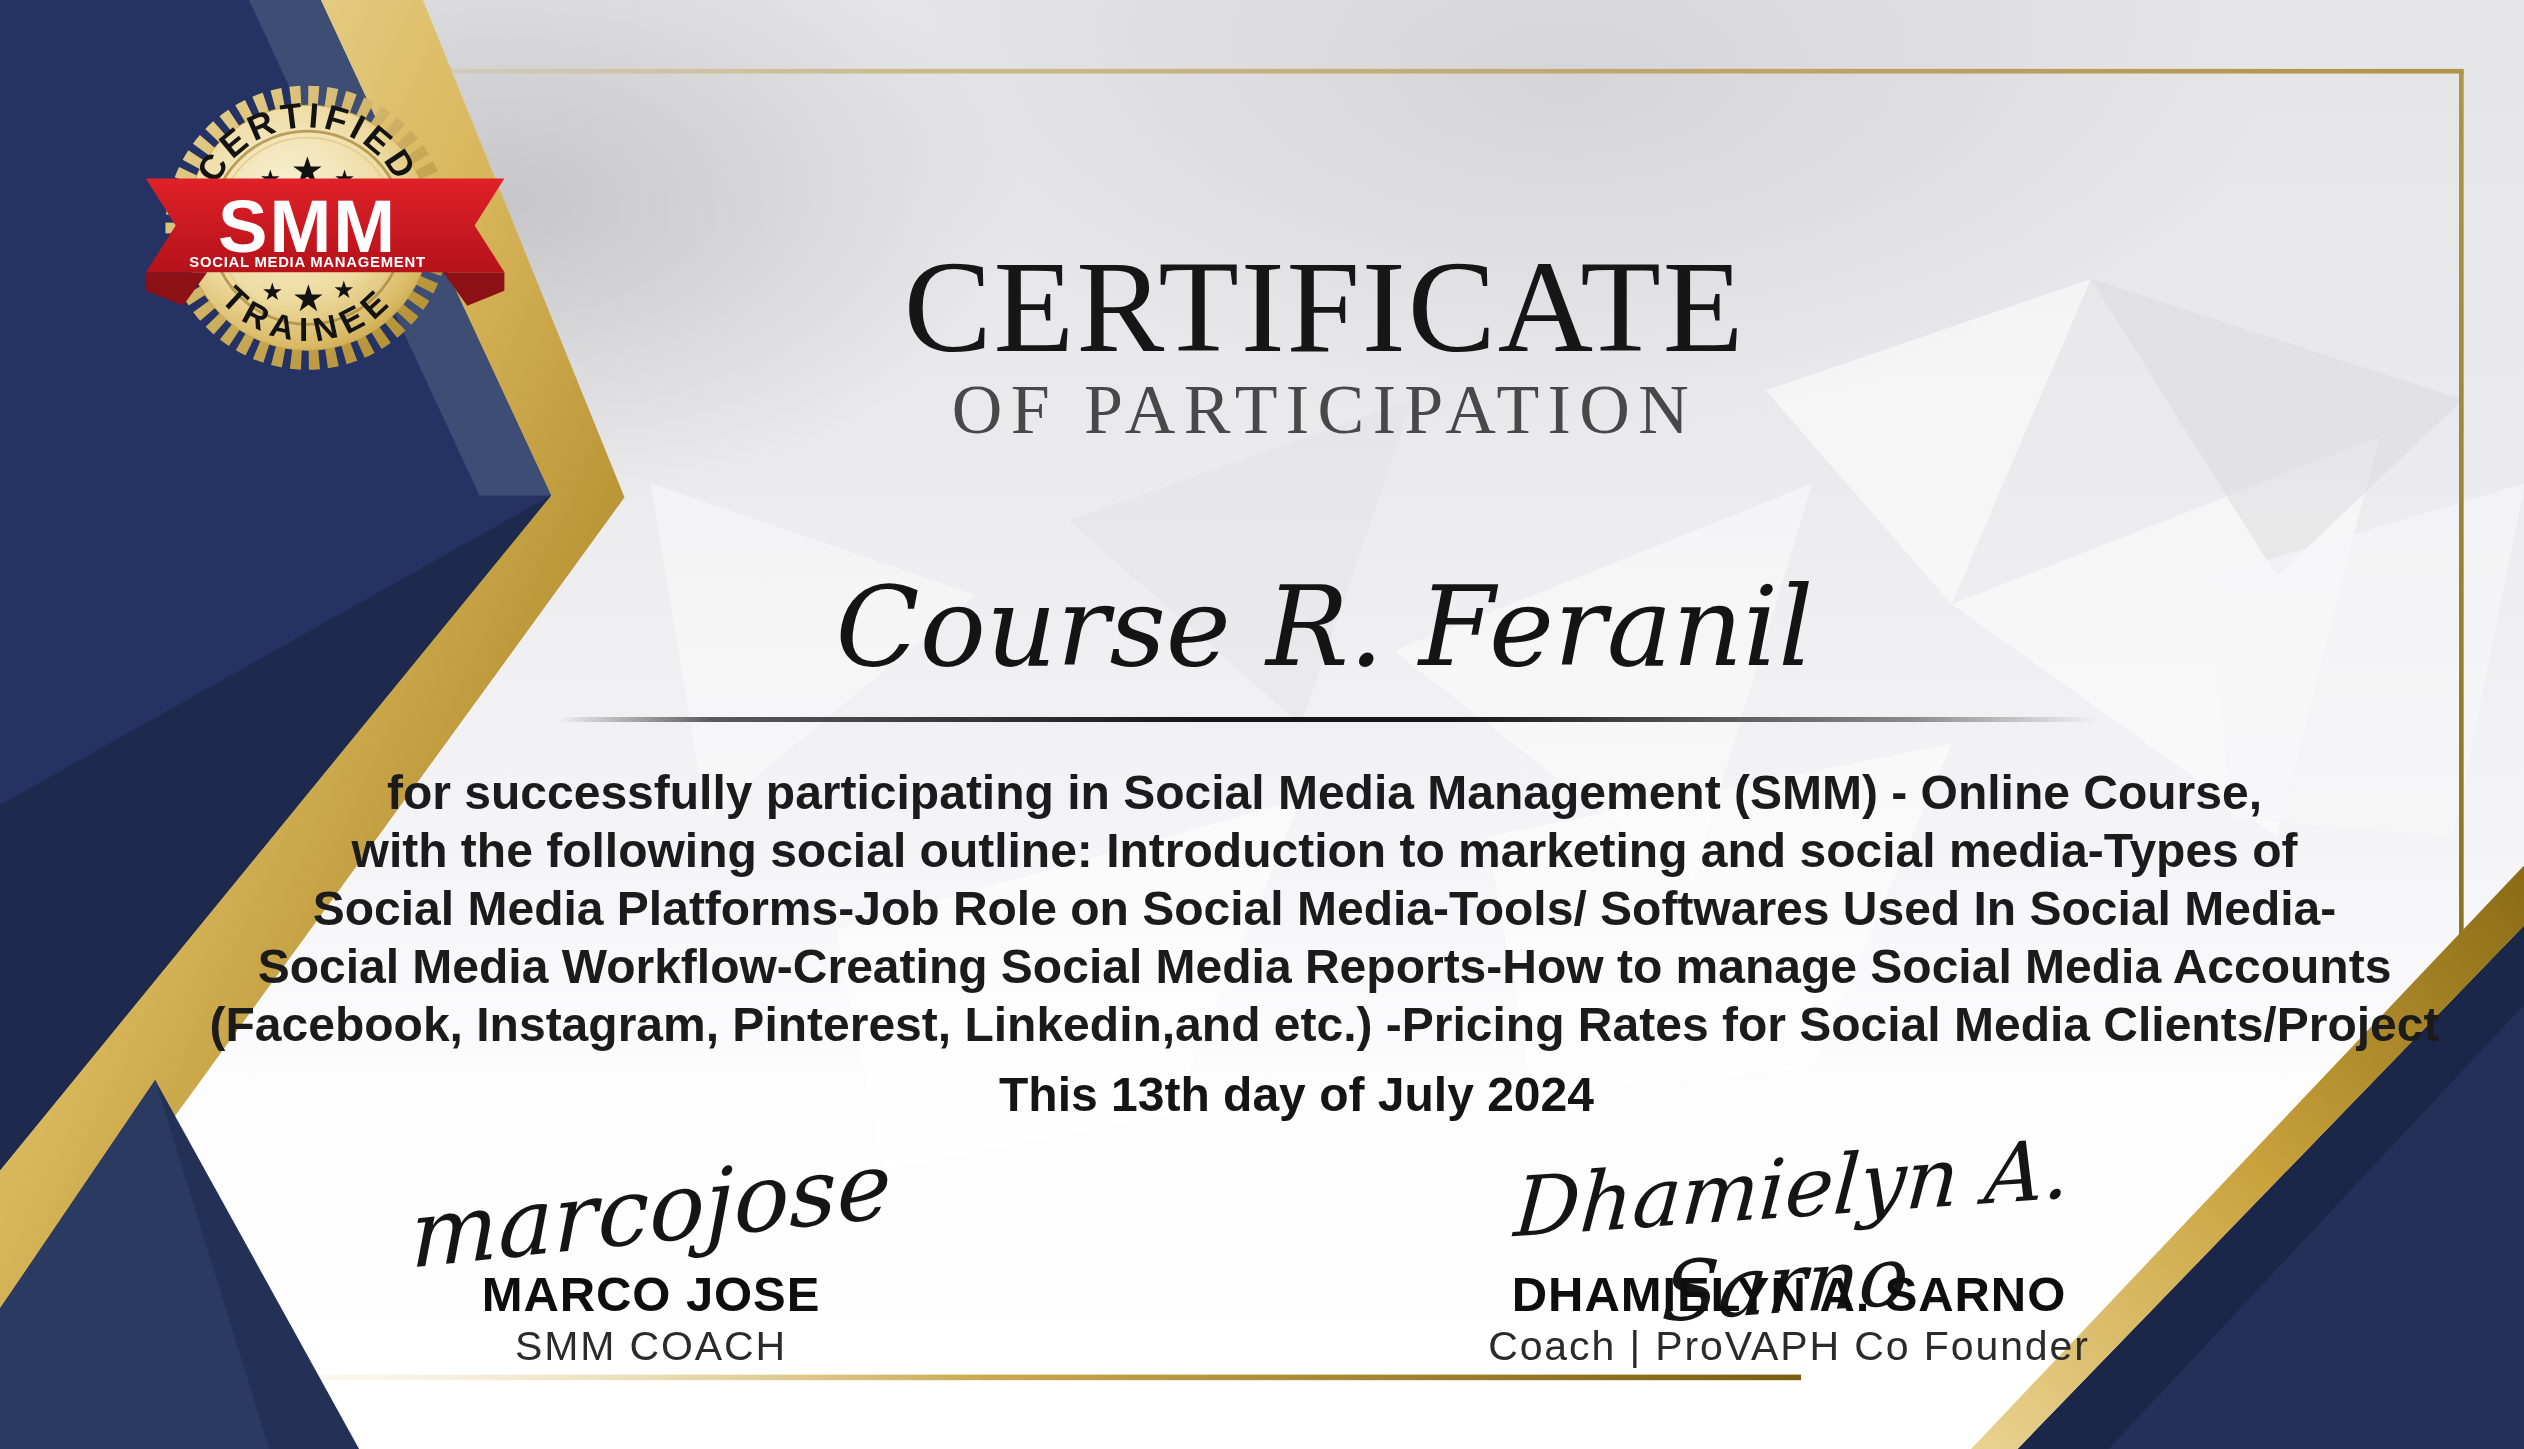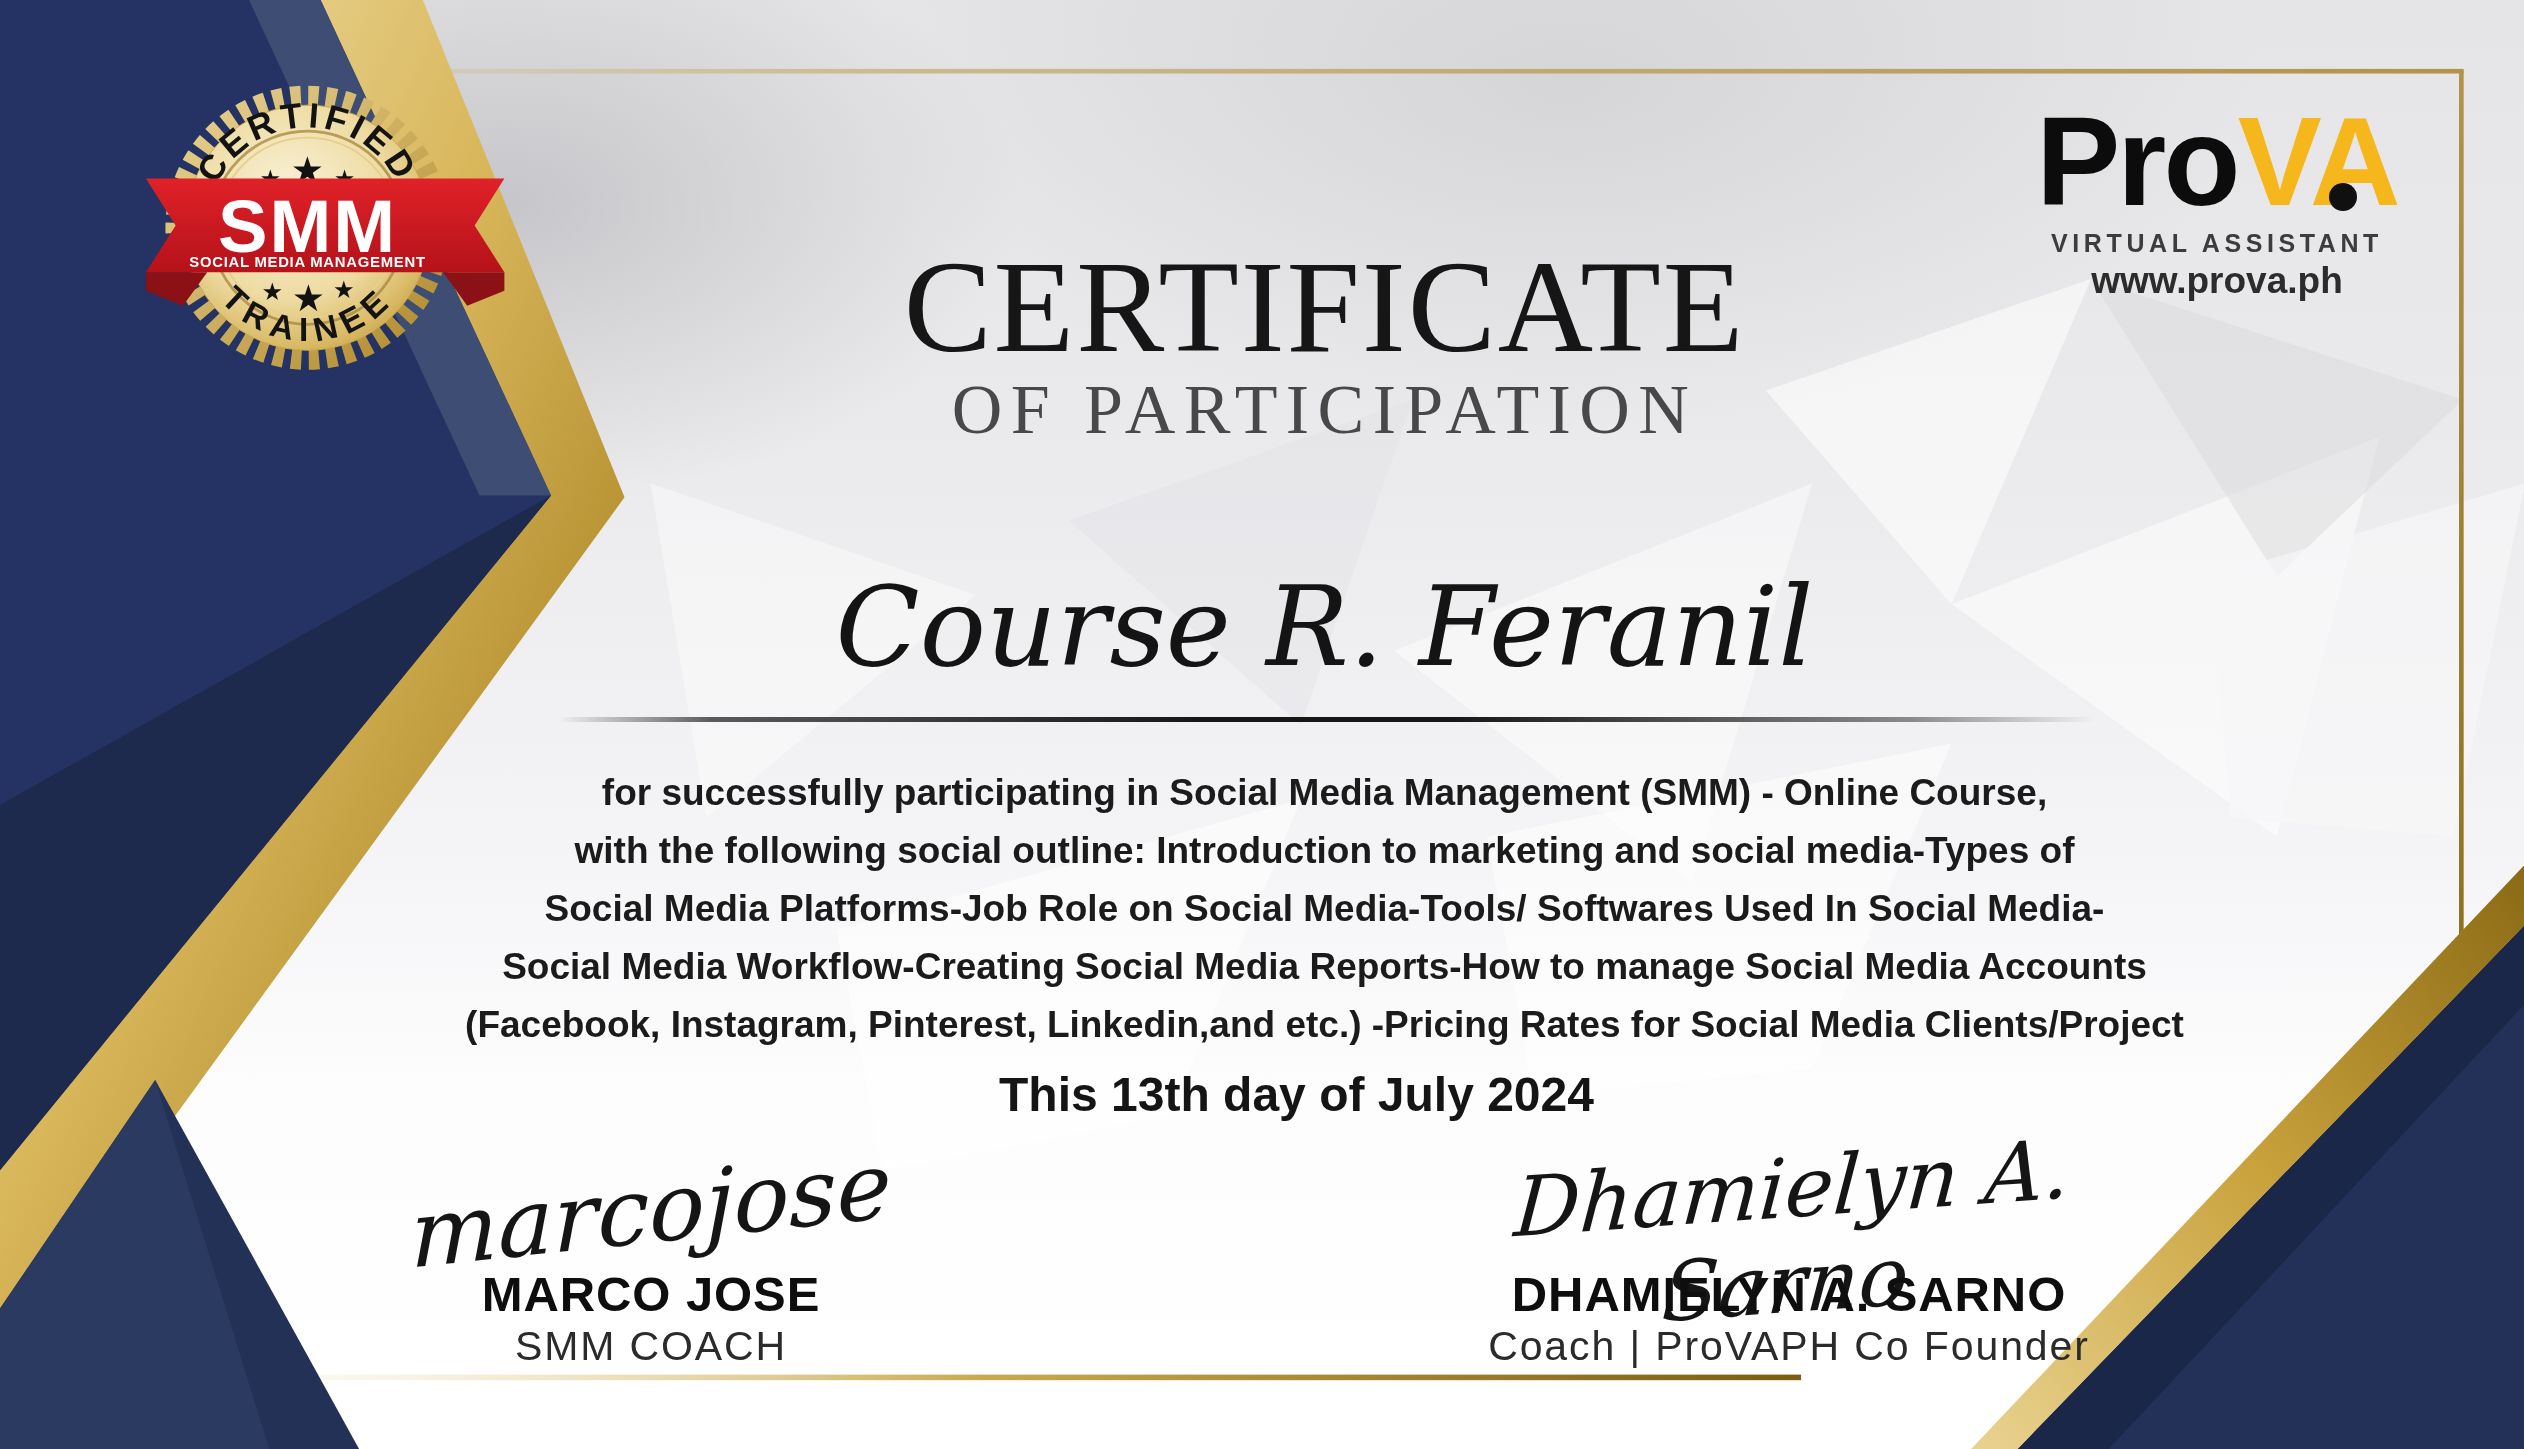--- a/index.html
+++ b/index.html
@@ -16,21 +16,21 @@
   
   .content{position:absolute;z-index:2;}
   .center-col{left:124px;width:2401px;text-align:center;}
   .title{top:234px;font-family:"Liberation Serif",serif;font-size:132px;line-height:1.1;
          color:#161616;letter-spacing:1.9px;font-weight:400;}
   .subtitle{top:370px;font-family:"Liberation Serif",serif;font-size:70px;color:#484848;letter-spacing:8.4px;}
   .presented{top:465px;font-size:55px;font-weight:700;color:#5b5b5b;letter-spacing:0.9px;}
   .recipient{top:563px;font-family:"DejaVu Serif",serif;font-style:italic;font-size:110px;color:#141414;}
   .name-line{top:717px;left:558px;width:1538px;height:4.6px;z-index:2;position:absolute;
      background:linear-gradient(90deg,rgba(90,90,90,0) 0%,#5a5a5a 10%,#161616 42%,#161616 58%,#8a8a8a 88%,rgba(150,150,150,0) 100%);}
-  .body-par{top:764px;font-size:37px;font-weight:700;color:#1b1b1b;}
+  .body-par{top:764px;font-size:48px;font-weight:700;color:#1b1b1b;}
   .body-par div{height:58px;line-height:58px;}
   .dateline{top:1067px;left:96px;width:2401px;font-size:48px;font-weight:700;color:#151515;}
   
   .sig{position:absolute;z-index:2;text-align:center;}
   .sig-script{position:absolute;left:0;right:0;top:0;font-family:"DejaVu Serif",serif;font-style:italic;
       color:#151515;transform:rotate(-6deg) skewX(-6deg);}
   .sig-name{position:absolute;left:0;right:0;font-size:49px;font-weight:700;color:#0e0e0e;letter-spacing:0.9px;}
   .sig-role{position:absolute;left:0;right:0;font-size:41px;color:#2b2b2b;letter-spacing:1.9px;text-align:center;}
   #sig-left{left:372px;top:1156px;width:558px;height:242px;}
   #sig-left .sig-script{font-size:93px;}
@@ -163,28 +163,20 @@
       <g>
         <polygon points="46,248 112,248 86,284 46,268" fill="#8c1116"></polygon>
         <polygon points="432,248 366,248 392,284 432,268" fill="#8c1116"></polygon>
         <path d="M46,147 L432,147 L400,197.5 L432,248 L46,248 L78,197.5 Z" fill="url(#ribbonRed)"></path>
         <text x="220" y="226" text-anchor="middle" font-size="80" font-weight="bold" fill="#ffffff" letter-spacing="2" font-family="Liberation Sans, sans-serif">SMM</text>
         <text x="220" y="242" text-anchor="middle" font-size="16" font-weight="bold" fill="#ffffff" letter-spacing="0.8" font-family="Liberation Sans, sans-serif">SOCIAL MEDIA MANAGEMENT</text>
       </g>
     </svg>
   </div>
 
-  <div id="logo">
-    <div class="logo-name">
-      <span>Pro</span><span class="logo-va">VA</span>
-      <span class="logo-dot"></span>
-    </div>
-    <div class="logo-tag">VIRTUAL ASSISTANT</div>
-    <div class="logo-web">www.prova.ph</div>
-  </div>
 
   <div class="content center-col title">CERTIFICATE</div>
   <div class="content center-col subtitle">OF PARTICIPATION</div>
   <div class="content center-col recipient">Course R. Feranil</div>
   <div class="name-line"></div>
 
   <div class="content center-col body-par">
     <div>for successfully participating in Social Media Management (SMM) - Online Course,</div>
     <div>with the following social outline: Introduction to marketing and social media-Types of</div>
     <div>Social Media Platforms-Job Role on Social Media-Tools/ Softwares Used In Social Media-</div>

